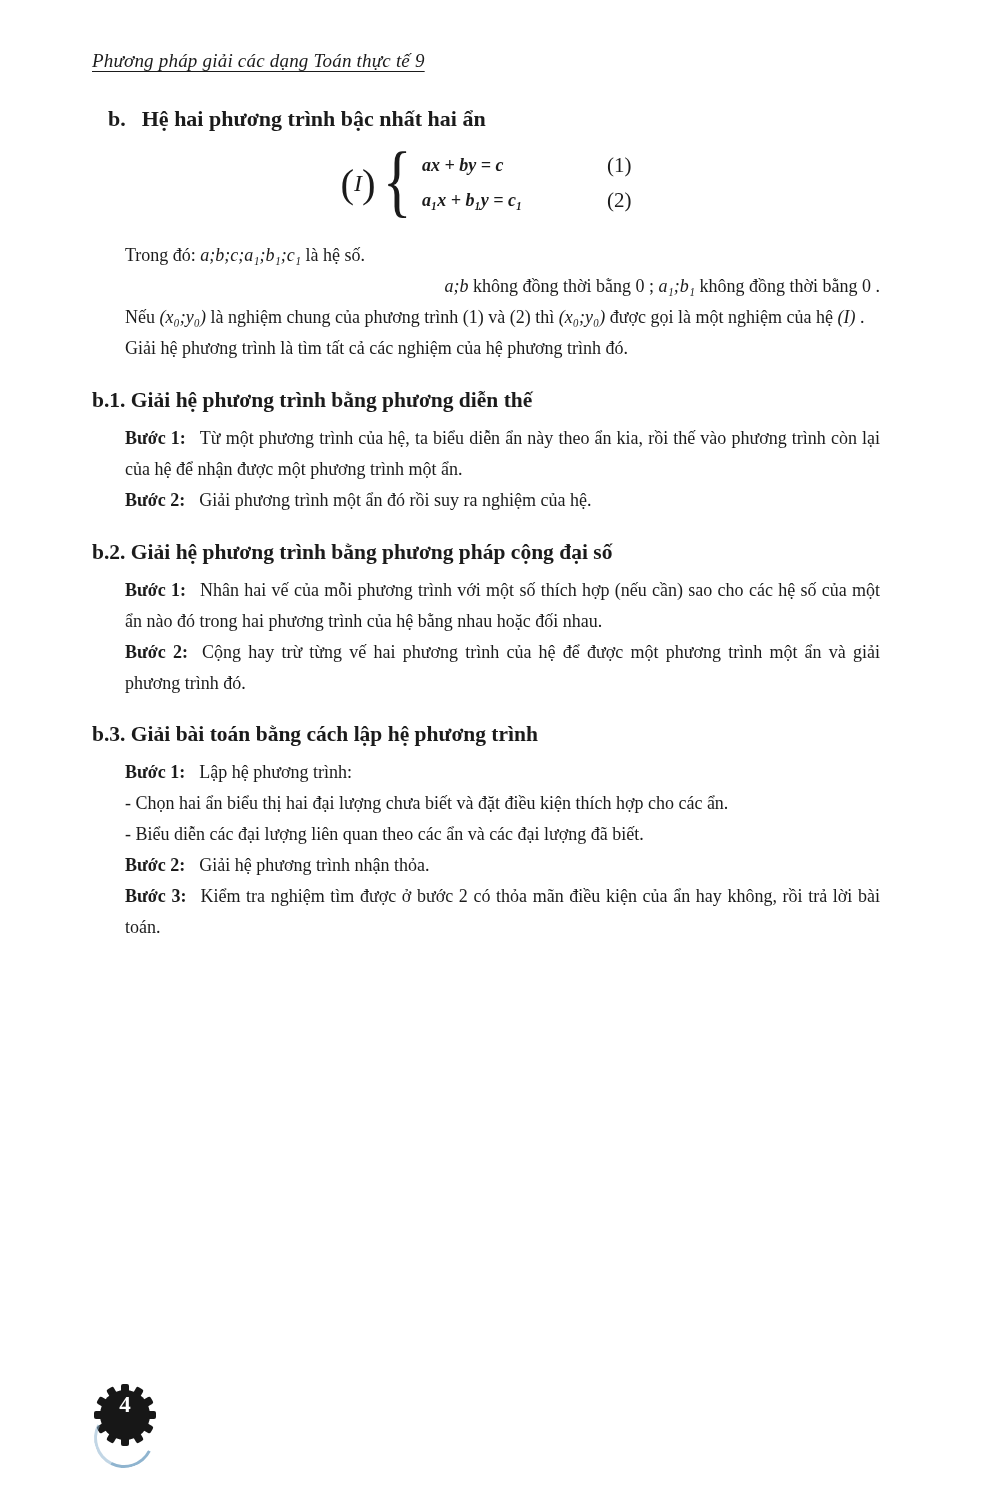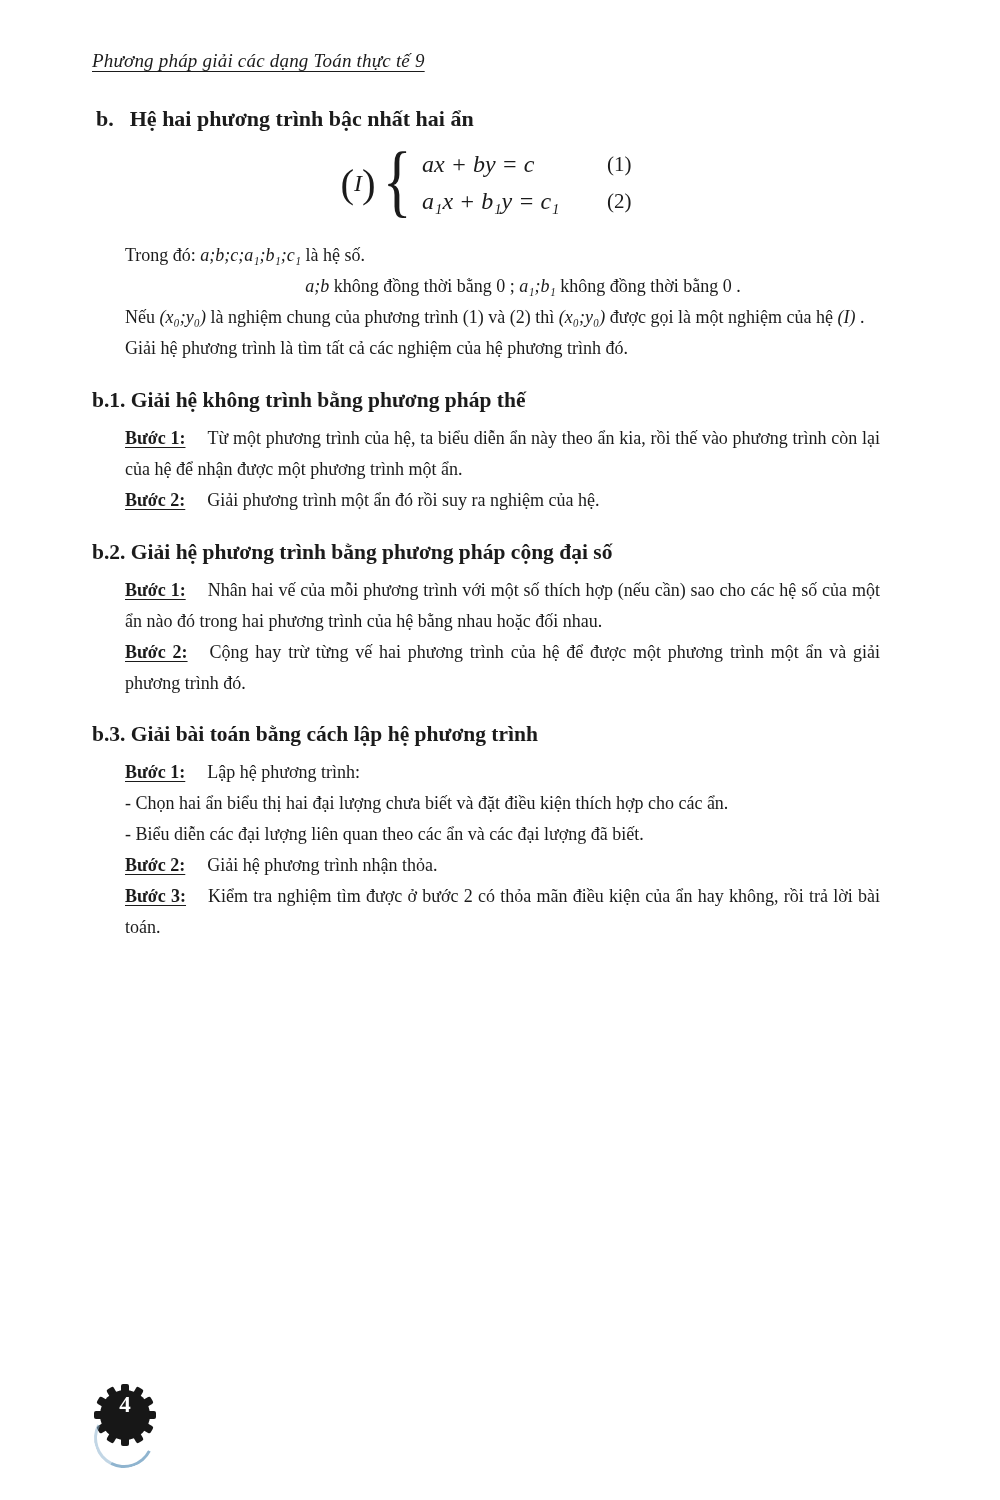--- a/index.html
+++ b/index.html
@@ -10,50 +10,50 @@
     color: #1b1b1b; position: relative; overflow: hidden;
   }
   .page { padding: 50px 120px 0 92px; }
 
   .doc-header {
     font-style: italic; font-size: 19px;
     text-decoration: underline; text-underline-offset: 4px;
     margin-bottom: 34px; letter-spacing: 0.2px;
   }
 
-  h2.sec { font-size: 22px; font-weight: bold; margin: 22px 0 10px 4px; }
+  h2.sec { font-size: 22px; font-weight: bold; margin: 22px 0 10px 16px; }
   h2.sec .h-label { margin-right: 16px; }
   h2.sub { font-size: 21.5px; font-weight: bold; margin: 24px 0 10px 0; }
 
   .para { font-size: 18px; line-height: 1.72; text-align: justify; }
   .indent { margin-left: 33px; }
   .math { font-style: italic; }
-  .cond { margin-left: 74px; text-align: center; }
+  .cond { margin-left: 74px; text-align: right; }
 
   .step-label {
-    font-weight: bold; text-decoration: underline;
-    text-underline-offset: 3px; margin-right: 22px;
+    font-weight: bold; 
+    text-underline-offset: 3px; margin-right: 14px;
   }
 
   
   .eq-wrap {
     display: flex; align-items: center; gap: 12px;
     width: fit-content; margin: 10px auto 16px auto;
   }
   .sys-tag { font-size: 24px; }
   .sys-tag .bp { font-size: 170%; font-weight: 300; vertical-align: -0.14em; font-style: normal; }
   .brace {
     font-size: 80px; line-height: 0.95; font-weight: 400;
     transform: scaleX(0.75); margin: 0 -6px 6px -10px;
   }
   .eq-grid {
     display: grid; grid-template-columns: 185px auto;
     row-gap: 10px; align-items: center;
   }
-  .eq { font-size: 24px; }
+  .eq { font-size: 18px; font-weight: bold; }
   .eq-num { font-size: 21px; }
 
   
   .page-badge { position: absolute; left: 92px; top: 1382px; width: 74px; height: 86px; }
   .page-badge svg { position: absolute; left: 0; top: 0; }
   .badge-num {
     position: absolute; left: 0; top: 10px; width: 66px; text-align: center;
     color: #ffffff; font-size: 23px; font-weight: bold;
   }
   .crescent {
@@ -86,21 +86,21 @@
   </div>
 
   <p class="para indent"><span>Trong đó: </span><span class="math">a;b;c;a₁;b₁;c₁</span><span>  là hệ số.</span></p>
 
   <p class="para cond"><span class="math">a;b</span><span> không đồng thời bằng 0 ; </span><span class="math">a₁;b₁</span><span> không đồng thời bằng 0 .</span></p>
 
   <p class="para indent"><span>Nếu </span><span class="math">(x₀;y₀)</span><span> là nghiệm chung của phương trình </span><span>(1)</span><span> và </span><span>(2)</span><span> thì </span><span class="math">(x₀;y₀)</span><span> được gọi là một nghiệm của hệ </span><span class="math">(I)</span><span> .</span></p>
 
   <p class="para indent">Giải hệ phương trình là tìm tất cả các nghiệm của hệ phương trình đó.</p>
 
-  <h2 class="sub">b.1. Giải hệ không trình bằng phương pháp thế</h2>
+  <h2 class="sub">b.1. Giải hệ phương trình bằng phương diễn thế</h2>
 
   <p class="para indent">
     <span class="step-label">Bước 1:</span><span>Từ một phương trình của hệ, ta biểu diễn ẩn này theo ẩn kia, rồi thế vào phương trình còn lại của hệ để nhận được một phương trình một ẩn.</span>
   </p>
   <p class="para indent">
     <span class="step-label">Bước 2:</span><span>Giải phương trình một ẩn đó rồi suy ra nghiệm của hệ.</span>
   </p>
 
   <h2 class="sub">b.2. Giải hệ phương trình bằng phương pháp cộng đại số</h2>
 

